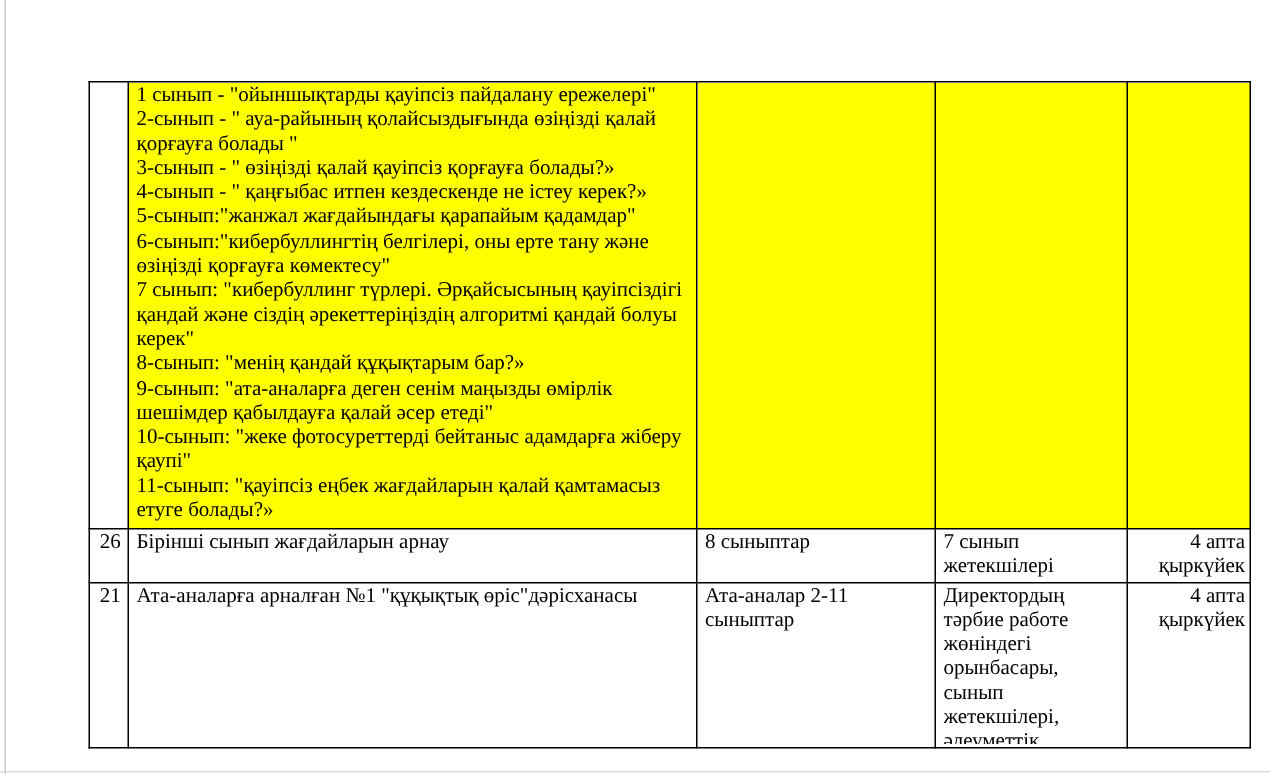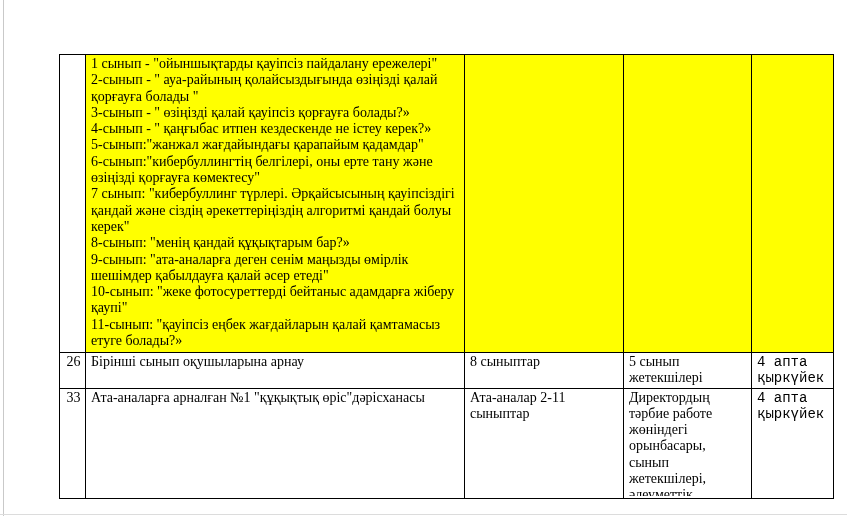--- a/index.html
+++ b/index.html
@@ -38,21 +38,21 @@
     font-size: 14px;
     line-height: 16.3px;
   }
   table.doc-table td {
     border: 1px solid #000000;
     vertical-align: top;
     padding: 1px 3px 1px 5px;
     overflow: hidden;
   }
   td.c-num { text-align: center; padding-left: 1px; padding-right: 1px; }
-  td.c-date { text-align: left; padding-left: 2px; padding-right: 2px; font-family: Liberation Mono, monospace; }
+  td.c-date { text-align: right; padding-left: 2px; padding-right: 2px; }
   tr.row-topics td { height: 295px; }
   tr.row-26 td { height: 31px; }
   tr.row-27 td { height: 107px; }
   .hl { background: #ffff00; }
   .clip { max-height: 106px; overflow: hidden; }
   .topic-line { margin: 0; }
 </style>
 </head>
 <body>
 
@@ -85,28 +85,28 @@
         <div class="topic-line">10-сынып: "жеке фотосуреттерді бейтаныс адамдарға жіберу қаупі"</div>
         <div class="topic-line">11-сынып: "қауіпсіз еңбек жағдайларын қалай қамтамасыз етуге болады?»</div>
       </td>
       <td class="hl"></td>
       <td class="hl"></td>
       <td class="hl c-date"></td>
     </tr>
 
     <tr class="row-26">
       <td class="c-num">26</td>
-      <td>Бірінші сынып оқушыларына арнау</td>
+      <td>Бірінші сынып жағдайларын арнау</td>
       <td>8 сыныптар</td>
-      <td>5 сынып жетекшілері</td>
+      <td>7 сынып жетекшілері</td>
       <td class="c-date">4 апта қыркүйек</td>
     </tr>
 
     <tr class="row-27">
-      <td class="c-num">33</td>
+      <td class="c-num">21</td>
       <td>
         <div class="clip">Ата-аналарға арналған №1 "құқықтық өріс"дәрісханасы</div>
       </td>
       <td>
         <div class="clip">Ата-аналар 2-11 сыныптар</div>
       </td>
       <td>
         <div class="clip">Директордың тәрбие работе жөніндегі орынбасары, сынып жетекшілері, әлеуметтік</div>
       </td>
       <td class="c-date">

